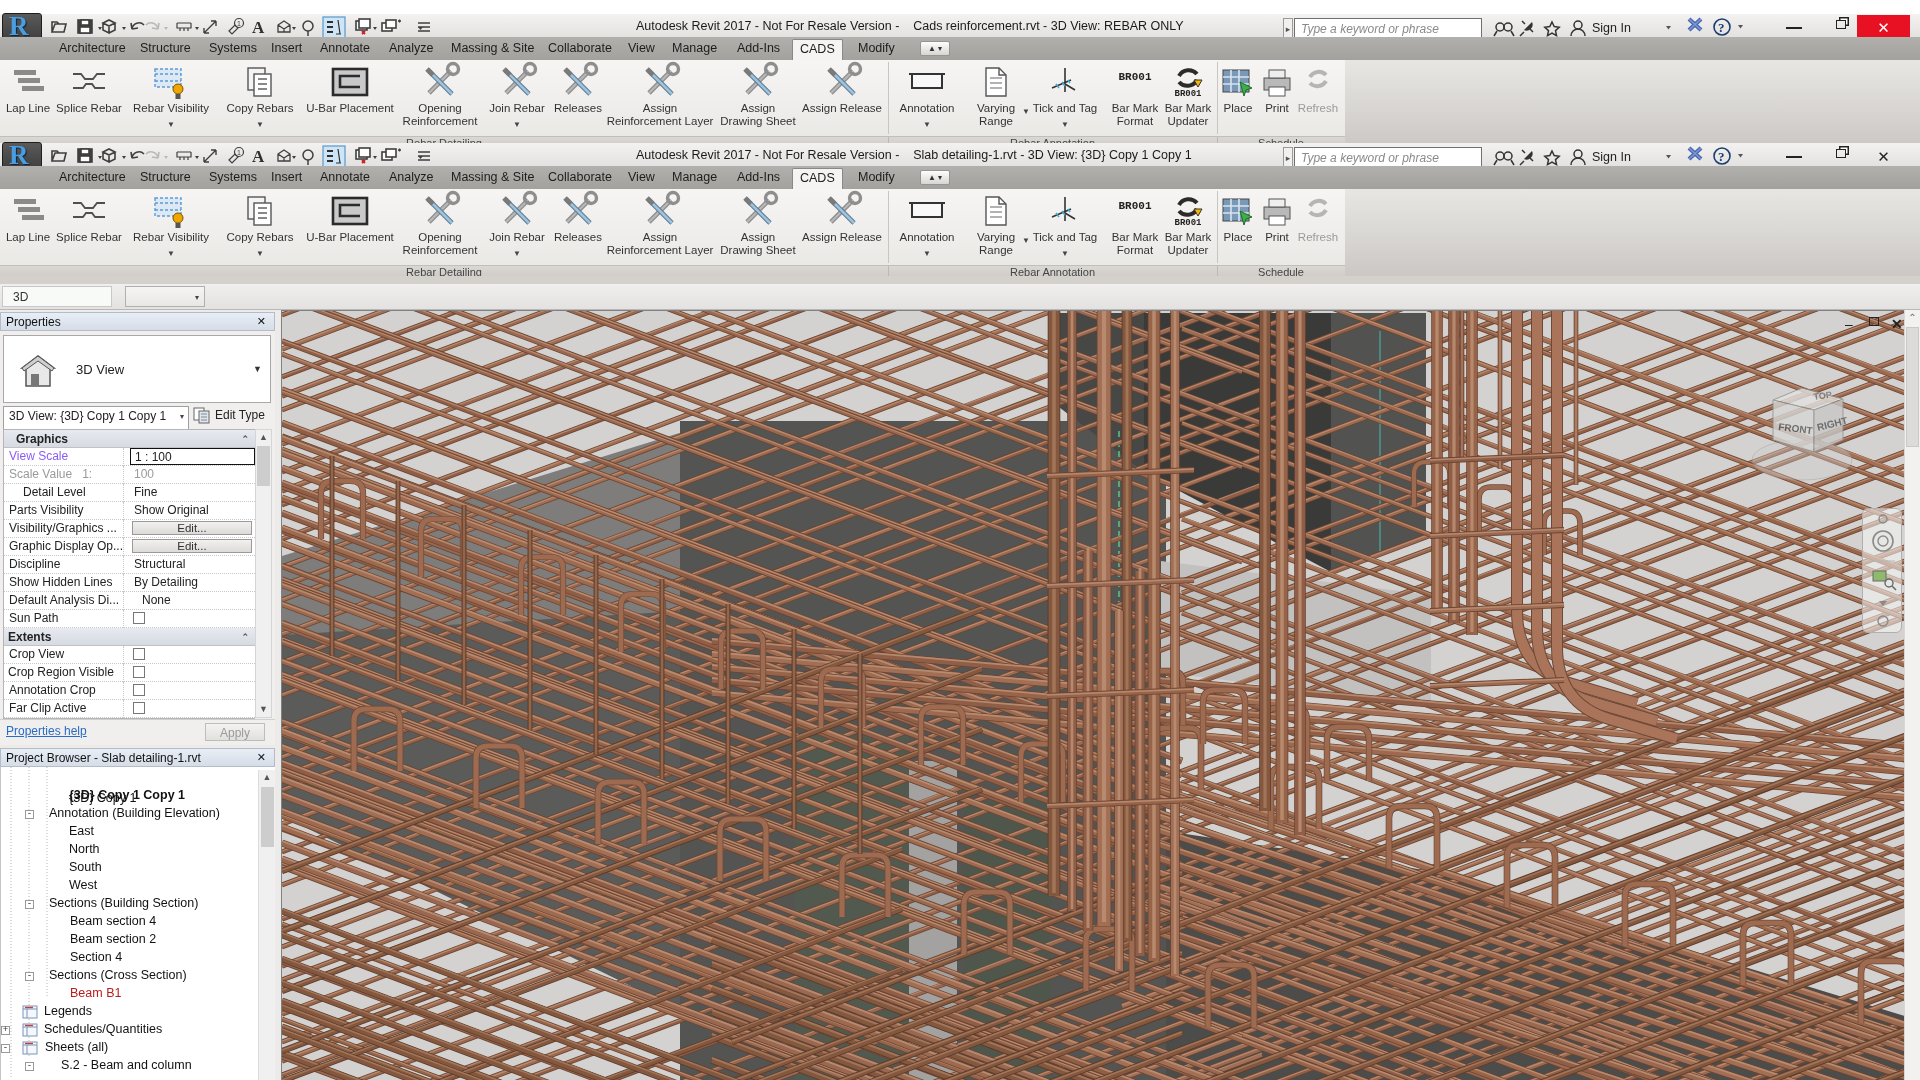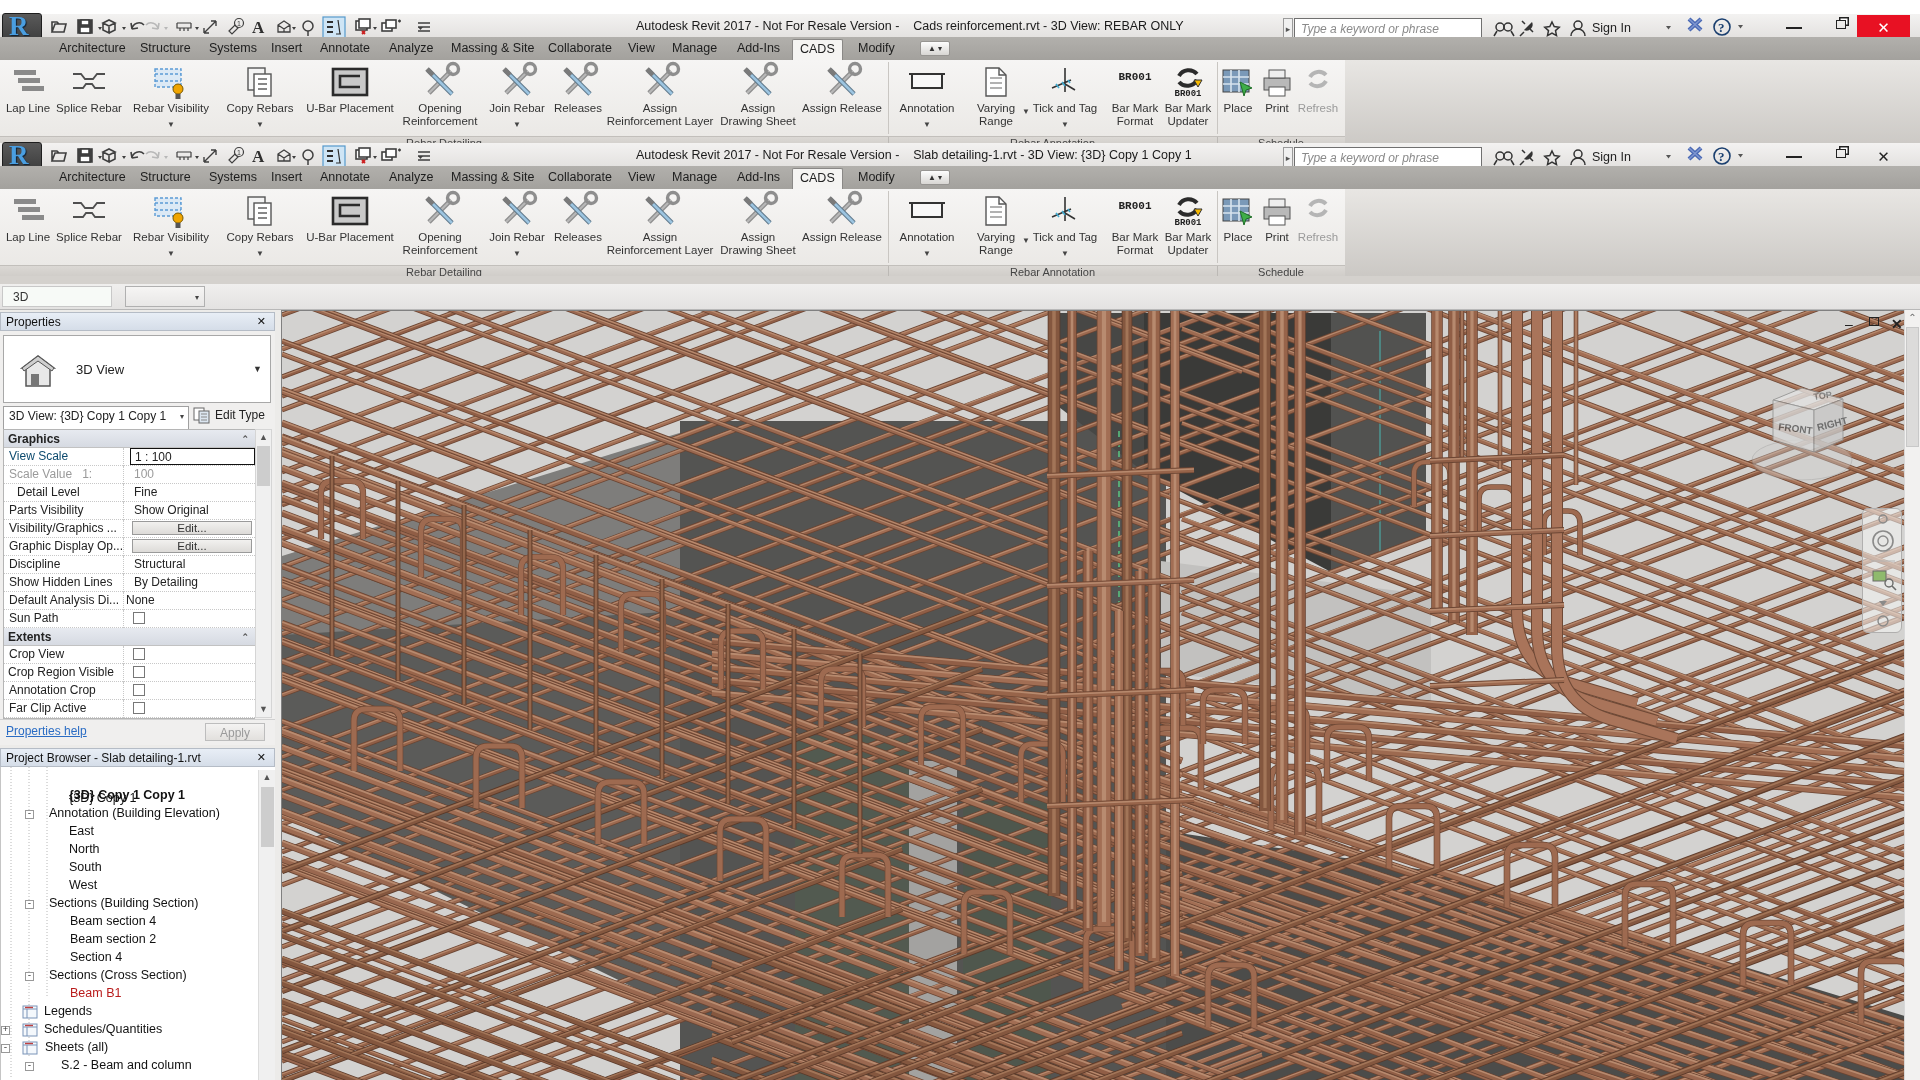--- a/index.html
+++ b/index.html
@@ -558,35 +558,35 @@
 <div style="position:absolute;left:3px;top:406px;width:186px;height:36px;background:#fff;border:1px solid #a0a0a0;font:12px 'Liberation Sans',sans-serif;color:#222;line-height:19px"><span style="padding-left:5px">3D View: {3D} Copy 1 Copy 1</span><span style="position:absolute;right:4px;font-size:8px;color:#444">▾</span></div>
 <div style="position:absolute;left:193px;top:406px;width:78px;height:20px;font:12px 'Liberation Sans',sans-serif;color:#222;line-height:19px">
       <svg width="17" height="17" viewBox="0 0 17 17" style="position:absolute;top:1px">
       <rect x="1" y="1" width="10" height="12" fill="#fff" stroke="#666"></rect>
       <rect x="6" y="4" width="10" height="12" fill="#dce6f0" stroke="#666"></rect>
       <path d="M8 7 h6 M8 10 h6 M8 13 h6" stroke="#888" stroke-width="1.2"></path>
     </svg>
       <span style="position:absolute;left:22px">Edit Type</span>
   </div>
 <div style="position:absolute;left:3px;top:429px;width:252px;background:#fff;border:1px solid #b5b5b5;border-right:none">
-    <div style="position:relative;height:18px;background:linear-gradient(#e7eaf0,#d6dae2);border-bottom:1px solid #c2c2c2;font:bold 12px 'Liberation Sans',sans-serif;color:#222;line-height:18px"><span style="padding-left:4px">Graphics</span><span style="position:absolute;right:6px;top:0;font-size:9px;color:#555">⌃</span></div>
+    <div style="position:relative;height:18px;background:linear-gradient(#e7eaf0,#d6dae2);border-bottom:1px solid #c2c2c2;font:bold 12px 'Liberation Sans',sans-serif;color:#222;line-height:18px"><span style="padding-left:12px">Graphics</span><span style="position:absolute;right:6px;top:0;font-size:9px;color:#555">⌃</span></div>
     <div style="position:relative;height:18px;border-bottom:1px dotted #c8c8c8;font:12px 'Liberation Sans',sans-serif">
-          <div style="position:absolute;left:0;top:0;width:120px;height:18px;color:#0c4a6e;line-height:17px;padding-left:5px;border-right:1px dotted #c8c8c8;overflow:hidden;white-space:nowrap">View Scale</div>
+          <div style="position:absolute;left:0;top:0;width:120px;height:18px;color:#8b5cf6;line-height:17px;padding-left:5px;border-right:1px dotted #c8c8c8;overflow:hidden;white-space:nowrap">View Scale</div>
           <div style="position:absolute;left:126px;right:0;top:0;height:18px">
         <div style="position:absolute;left:0px;top:0px;right:0;height:17px;border:1px solid #111;font:12px 'Liberation Sans',sans-serif;color:#222;line-height:16px;padding-left:4px">1 : 100</div>
       </div>
     </div>
     <div style="position:relative;height:18px;border-bottom:1px dotted #c8c8c8;font:12px 'Liberation Sans',sans-serif">
           <div style="position:absolute;left:0;top:0;width:120px;height:18px;color:#9a9a9a;line-height:17px;padding-left:5px;border-right:1px dotted #c8c8c8;overflow:hidden;white-space:nowrap">Scale Value &nbsp;&nbsp;1:</div>
           <div style="position:absolute;left:126px;right:0;top:0;height:18px">
         <div style="position:absolute;left:0px;top:0px;right:0;height:17px;font:12px 'Liberation Sans',sans-serif;color:#9a9a9a;line-height:16px;padding-left:4px">100</div>
       </div>
     </div>
     <div style="position:relative;height:18px;border-bottom:1px dotted #c8c8c8;font:12px 'Liberation Sans',sans-serif">
-          <div style="position:absolute;left:0;top:0;width:120px;height:18px;color:#222;line-height:17px;padding-left:13px;border-right:1px dotted #c8c8c8;overflow:hidden;white-space:nowrap">Detail Level</div>
+          <div style="position:absolute;left:0;top:0;width:120px;height:18px;color:#222;line-height:17px;padding-left:19px;border-right:1px dotted #c8c8c8;overflow:hidden;white-space:nowrap">Detail Level</div>
           <div style="position:absolute;left:126px;right:0;top:0;height:18px">
         <div style="position:absolute;left:0px;top:0px;right:0;height:17px;font:12px 'Liberation Sans',sans-serif;color:#222;line-height:16px;padding-left:4px">Fine</div>
       </div>
     </div>
     <div style="position:relative;height:18px;border-bottom:1px dotted #c8c8c8;font:12px 'Liberation Sans',sans-serif">
           <div style="position:absolute;left:0;top:0;width:120px;height:18px;color:#222;line-height:17px;padding-left:5px;border-right:1px dotted #c8c8c8;overflow:hidden;white-space:nowrap">Parts Visibility</div>
           <div style="position:absolute;left:126px;right:0;top:0;height:18px">
         <div style="position:absolute;left:0px;top:0px;right:0;height:17px;font:12px 'Liberation Sans',sans-serif;color:#222;line-height:16px;padding-left:4px">Show Original</div>
       </div>
     </div>
@@ -609,21 +609,21 @@
       </div>
     </div>
     <div style="position:relative;height:18px;border-bottom:1px dotted #c8c8c8;font:12px 'Liberation Sans',sans-serif">
           <div style="position:absolute;left:0;top:0;width:120px;height:18px;color:#222;line-height:17px;padding-left:5px;border-right:1px dotted #c8c8c8;overflow:hidden;white-space:nowrap">Show Hidden Lines</div>
           <div style="position:absolute;left:126px;right:0;top:0;height:18px">
         <div style="position:absolute;left:0px;top:0px;right:0;height:17px;font:12px 'Liberation Sans',sans-serif;color:#222;line-height:16px;padding-left:4px">By Detailing</div>
       </div>
     </div>
     <div style="position:relative;height:18px;border-bottom:1px dotted #c8c8c8;font:12px 'Liberation Sans',sans-serif">
           <div style="position:absolute;left:0;top:0;width:120px;height:18px;color:#222;line-height:17px;padding-left:5px;border-right:1px dotted #c8c8c8;overflow:hidden;white-space:nowrap">Default Analysis Di...</div>
-          <div style="position:absolute;left:118px;right:0;top:0;height:18px">
+          <div style="position:absolute;left:134px;right:0;top:0;height:18px">
         <div style="position:absolute;left:0px;top:0px;right:0;height:17px;font:12px 'Liberation Sans',sans-serif;color:#222;line-height:16px;padding-left:4px">None</div>
       </div>
     </div>
     <div style="position:relative;height:18px;border-bottom:1px dotted #c8c8c8;font:12px 'Liberation Sans',sans-serif">
           <div style="position:absolute;left:0;top:0;width:120px;height:18px;color:#222;line-height:17px;padding-left:5px;border-right:1px dotted #c8c8c8;overflow:hidden;white-space:nowrap">Sun Path</div>
           <div style="position:absolute;left:126px;right:0;top:0;height:18px">
         <div style="position:absolute;left:3px;top:2px;width:12px;height:12px;background:#fff;border:1px solid #777"></div>
       </div>
     </div>
     <div style="position:relative;height:18px;background:linear-gradient(#e7eaf0,#d6dae2);border-bottom:1px solid #c2c2c2;font:bold 12px 'Liberation Sans',sans-serif;color:#222;line-height:18px"><span style="padding-left:4px">Extents</span><span style="position:absolute;right:6px;top:0;font-size:9px;color:#555">⌃</span></div>

